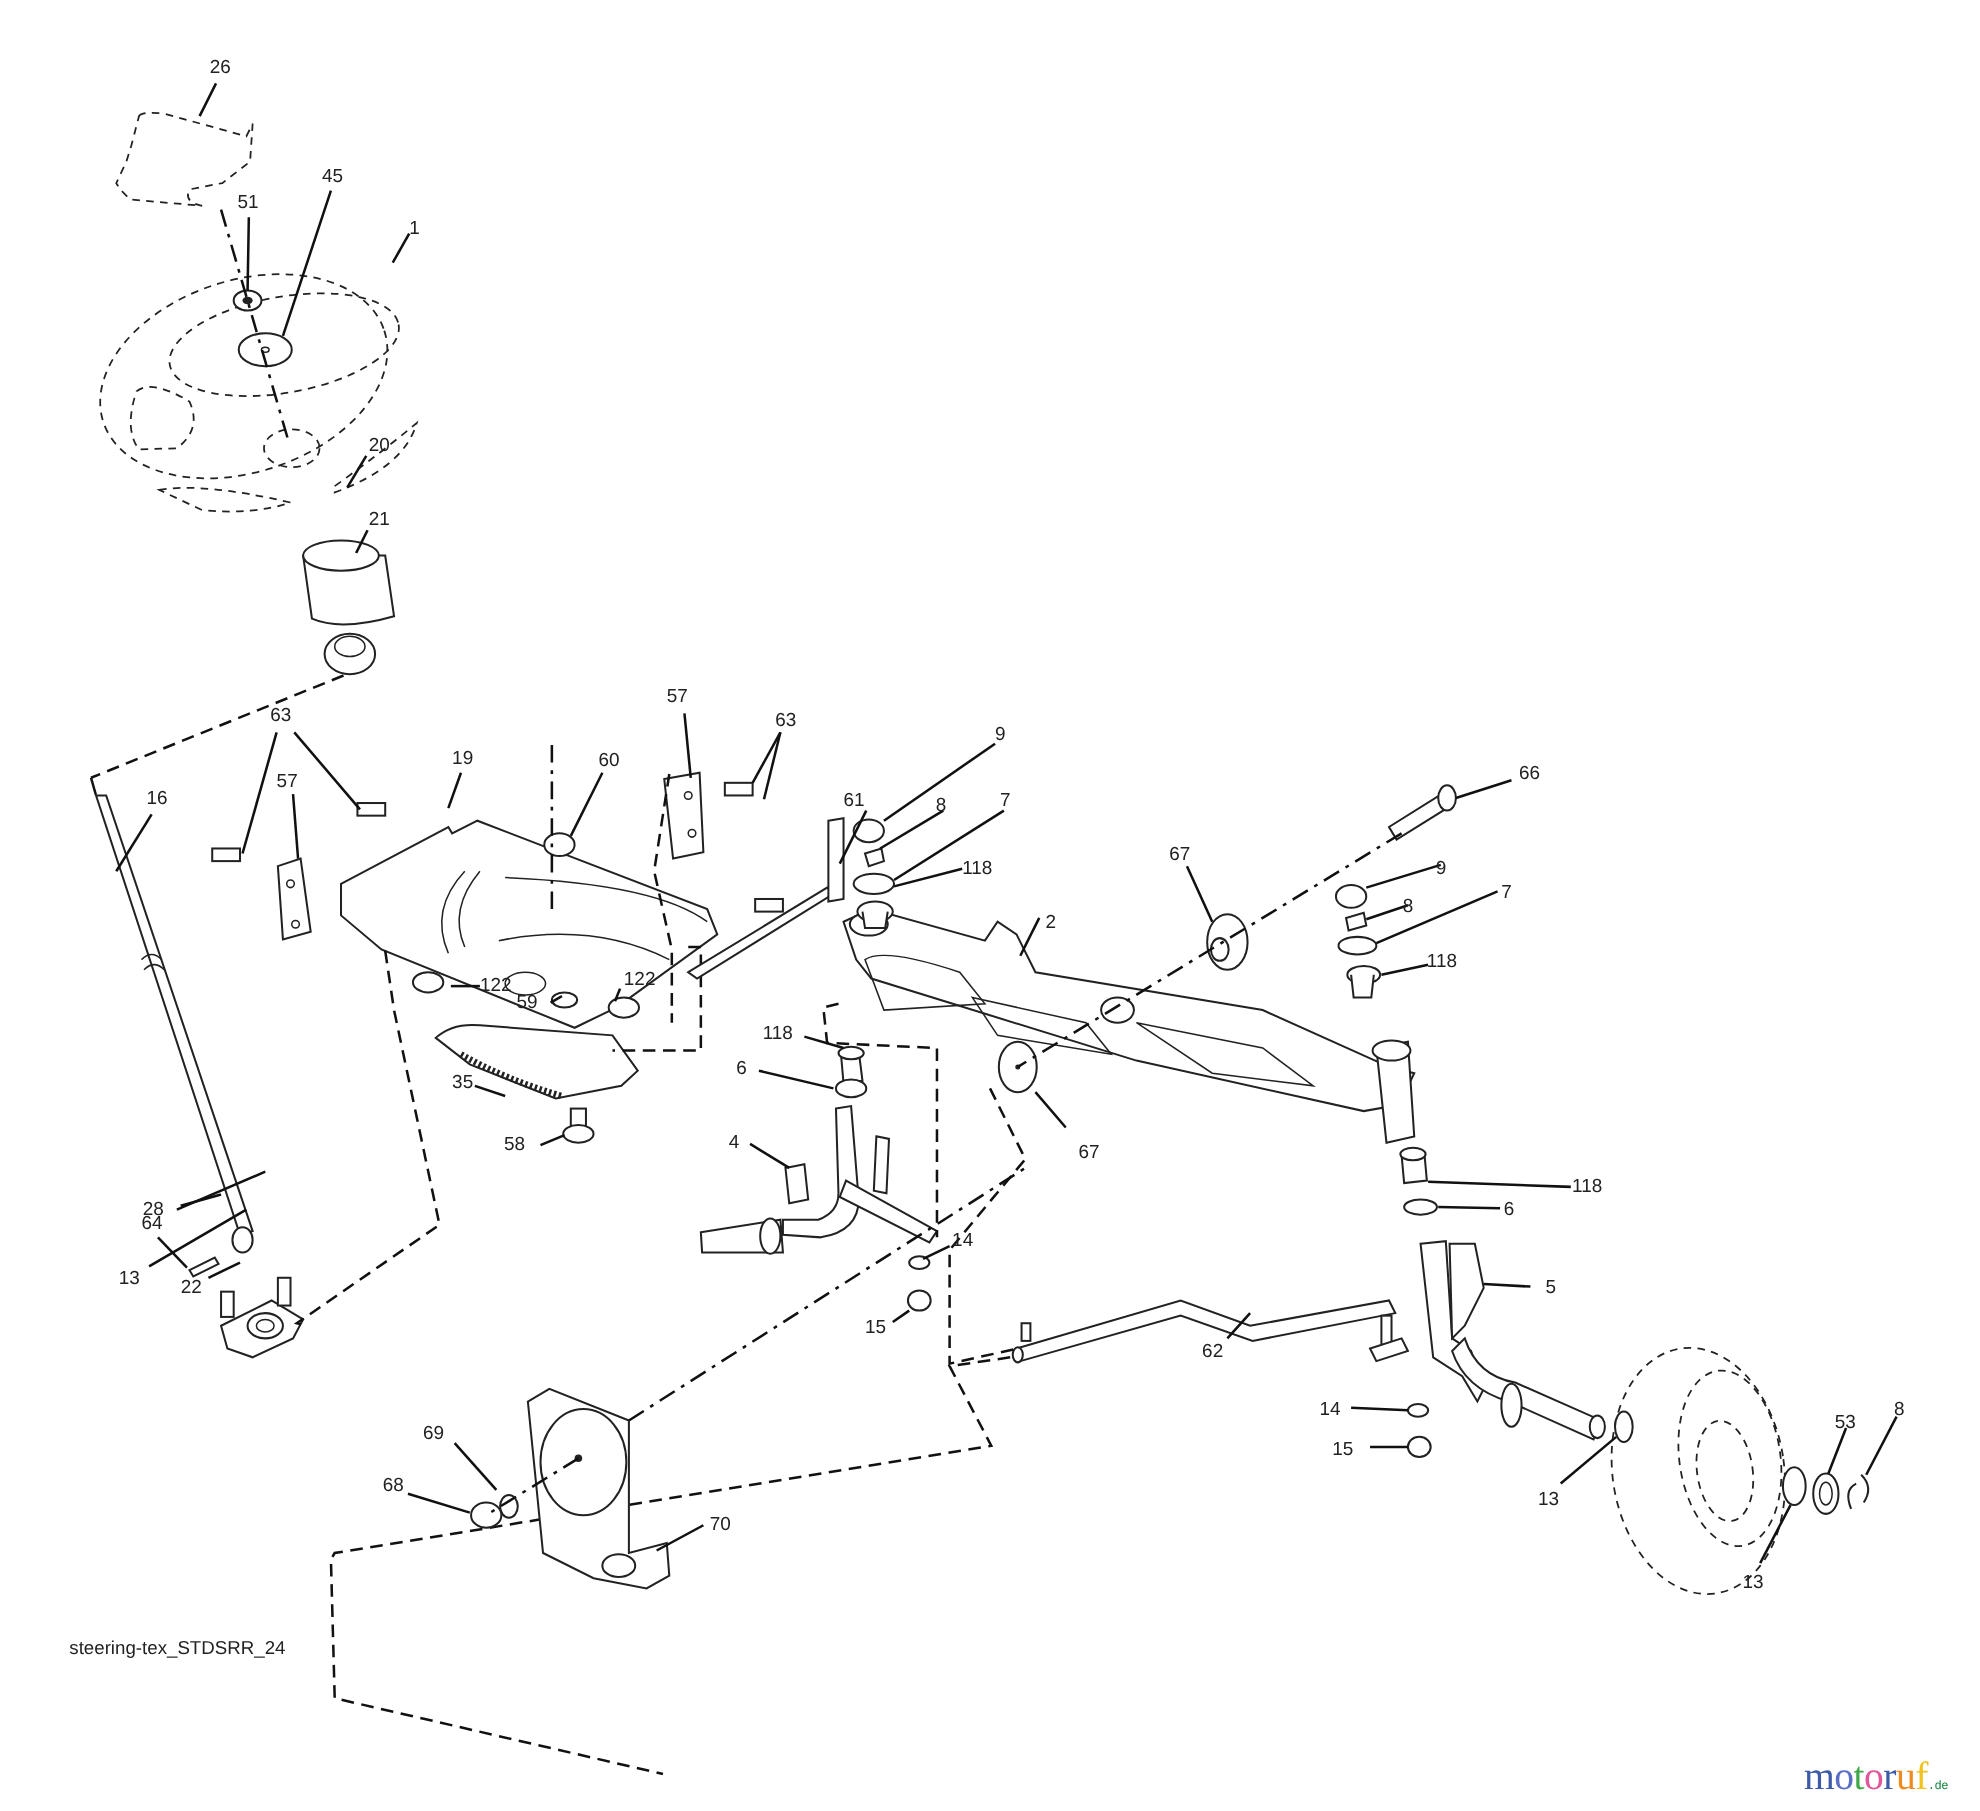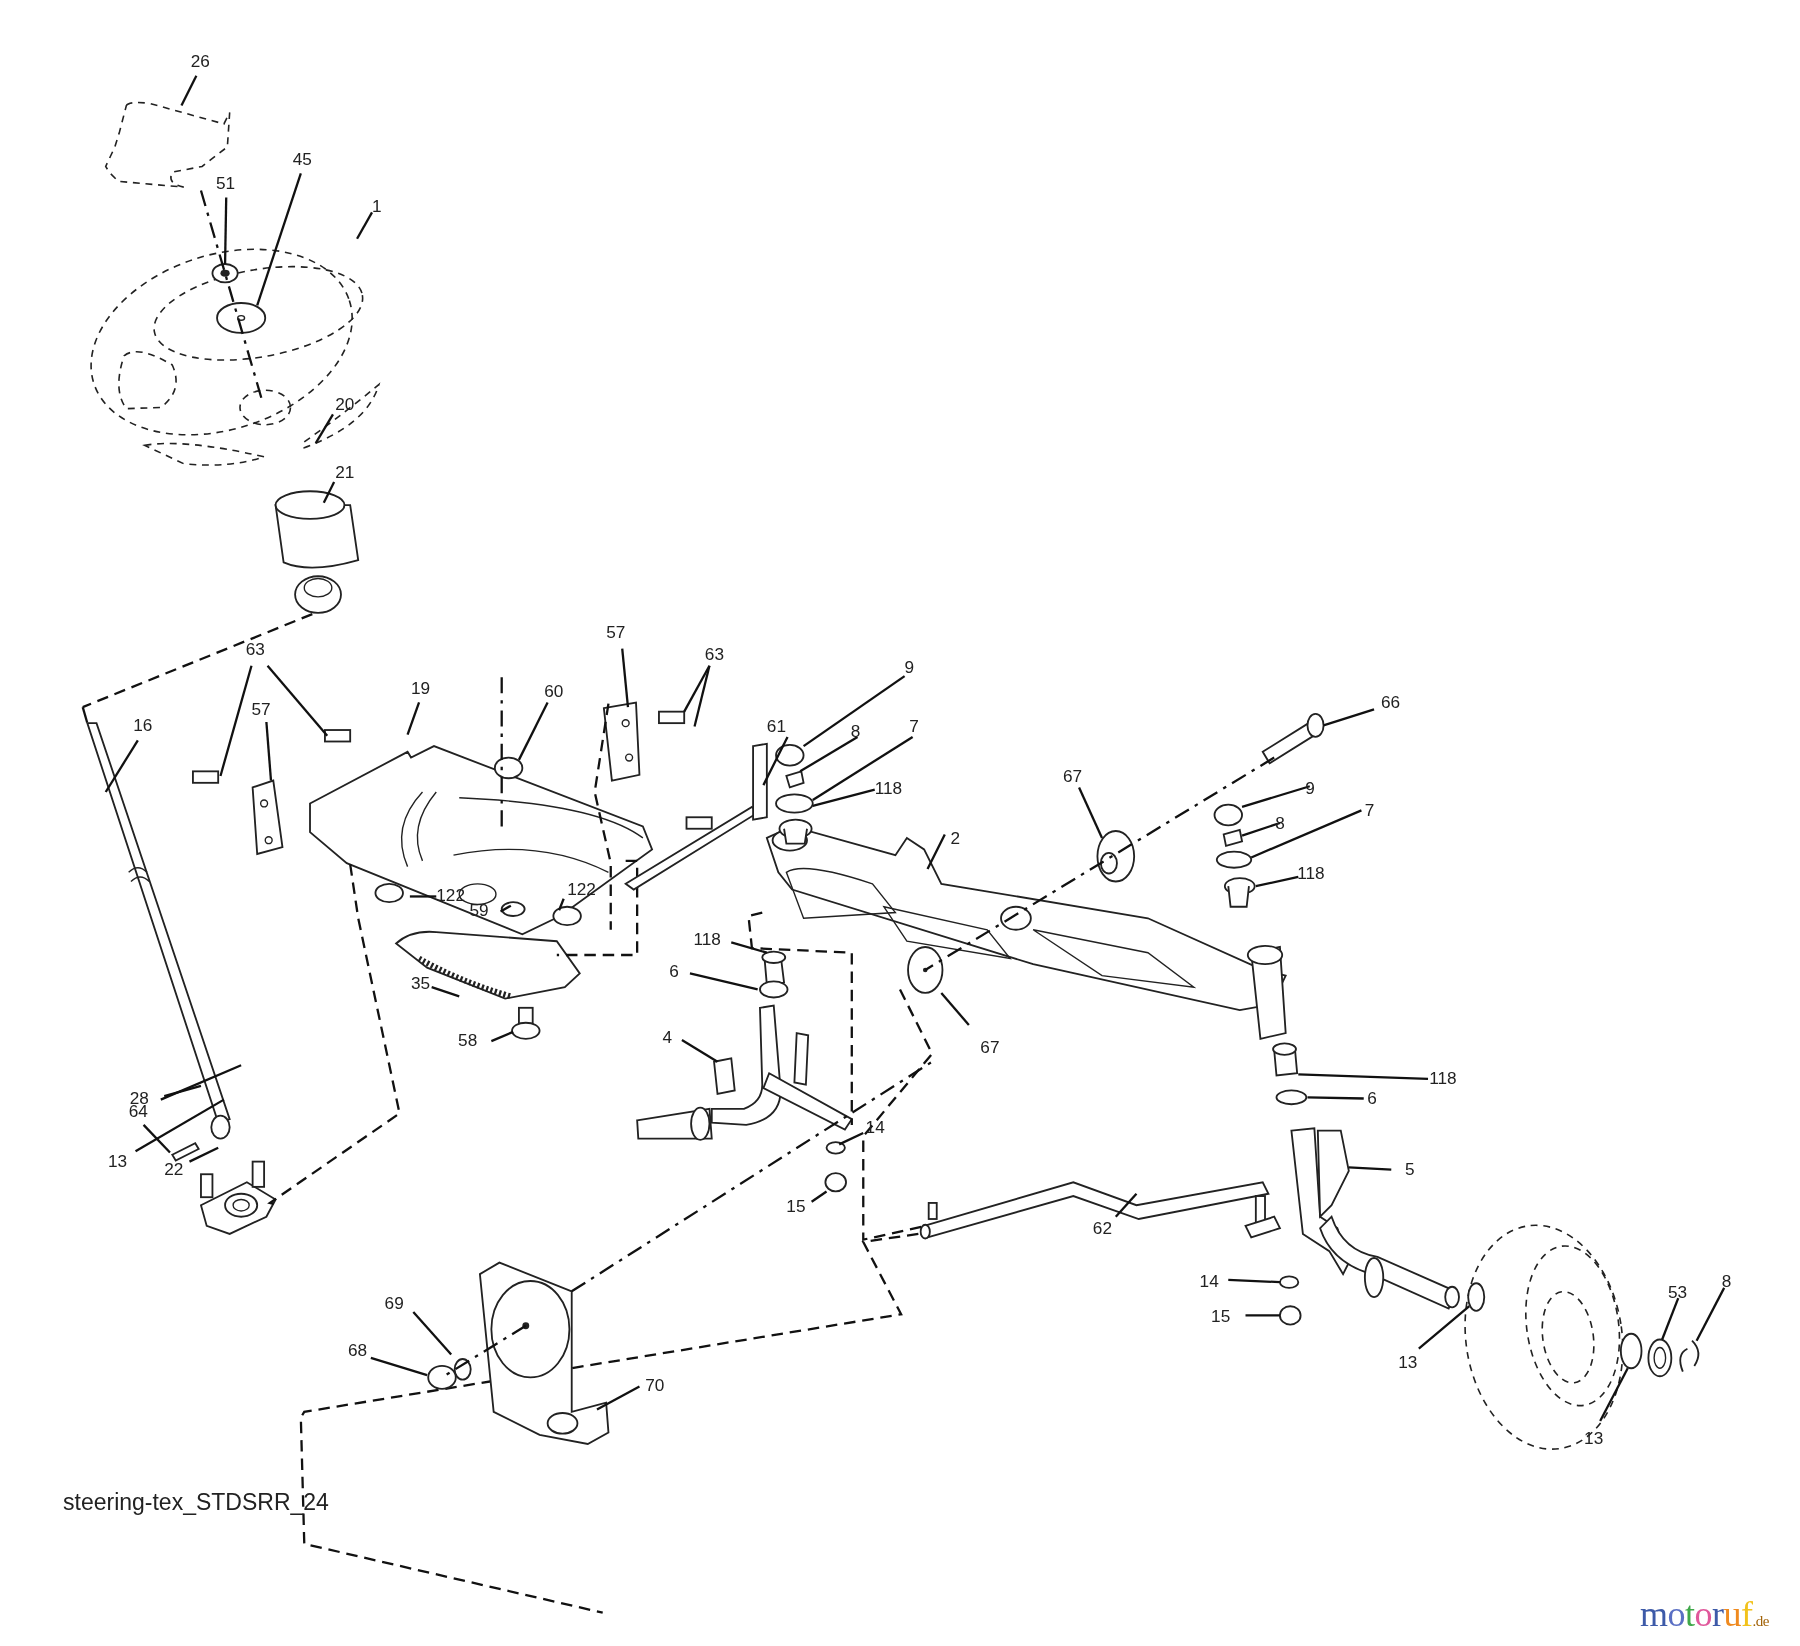--- a/index.html
+++ b/index.html
@@ -5,23 +5,23 @@
   html,body{margin:0;padding:0;background:#fff;}
   body{width:1800px;height:1646px;overflow:hidden;position:relative;font-family:"Liberation Sans",sans-serif;}
   svg{position:absolute;left:0;top:0;}
   .lbl{font-family:"Liberation Sans",sans-serif;font-size:15px;fill:#222;}
   .ld{stroke:#111;stroke-width:2;fill:none;}
   .part{stroke:#222;stroke-width:1.6;fill:#fff;}
   .thin{stroke:#222;stroke-width:1.2;fill:none;}
   .dash{stroke:#222;stroke-width:1.4;fill:none;stroke-dasharray:6 5;}
   .cl{stroke:#111;stroke-width:2;fill:none;stroke-dasharray:14 6 3 6;}
   .hid{stroke:#111;stroke-width:2;fill:none;stroke-dasharray:10 6;}
-  .caption{position:absolute;left:63px;top:1489px;font-size:23px;color:#222;font-family:"Liberation Sans",sans-serif;}
+  .caption{position:absolute;left:63px;top:1489px;font-size:17px;color:#222;font-family:"Liberation Sans",sans-serif;}
   .logo{position:absolute;left:1640px;top:1596px;font-family:"Liberation Serif",serif;font-size:36px;letter-spacing:-0.5px;line-height:1;}
-  .logo .de{font-family:Liberation Serif, serif;font-size:15px;color:#a16207;}
+  .logo .de{font-family:Liberation Mono, monospace;font-size:11px;color:#15803d;}
 </style>
 </head>
 <body>
 
 <svg width="1800" height="1646" viewBox="0 0 1568 1434" xmlns="http://www.w3.org/2000/svg">
 
   <g>
     <path class="dash" d="M110,92 Q112,88 130,90 L195,108 L200,98 L198,128 L176,145 L150,150 Q145,160 160,163 L103,158 L95,150 L92,145 L100,128 L104,115 Z"></path>
   </g>
   <g>

